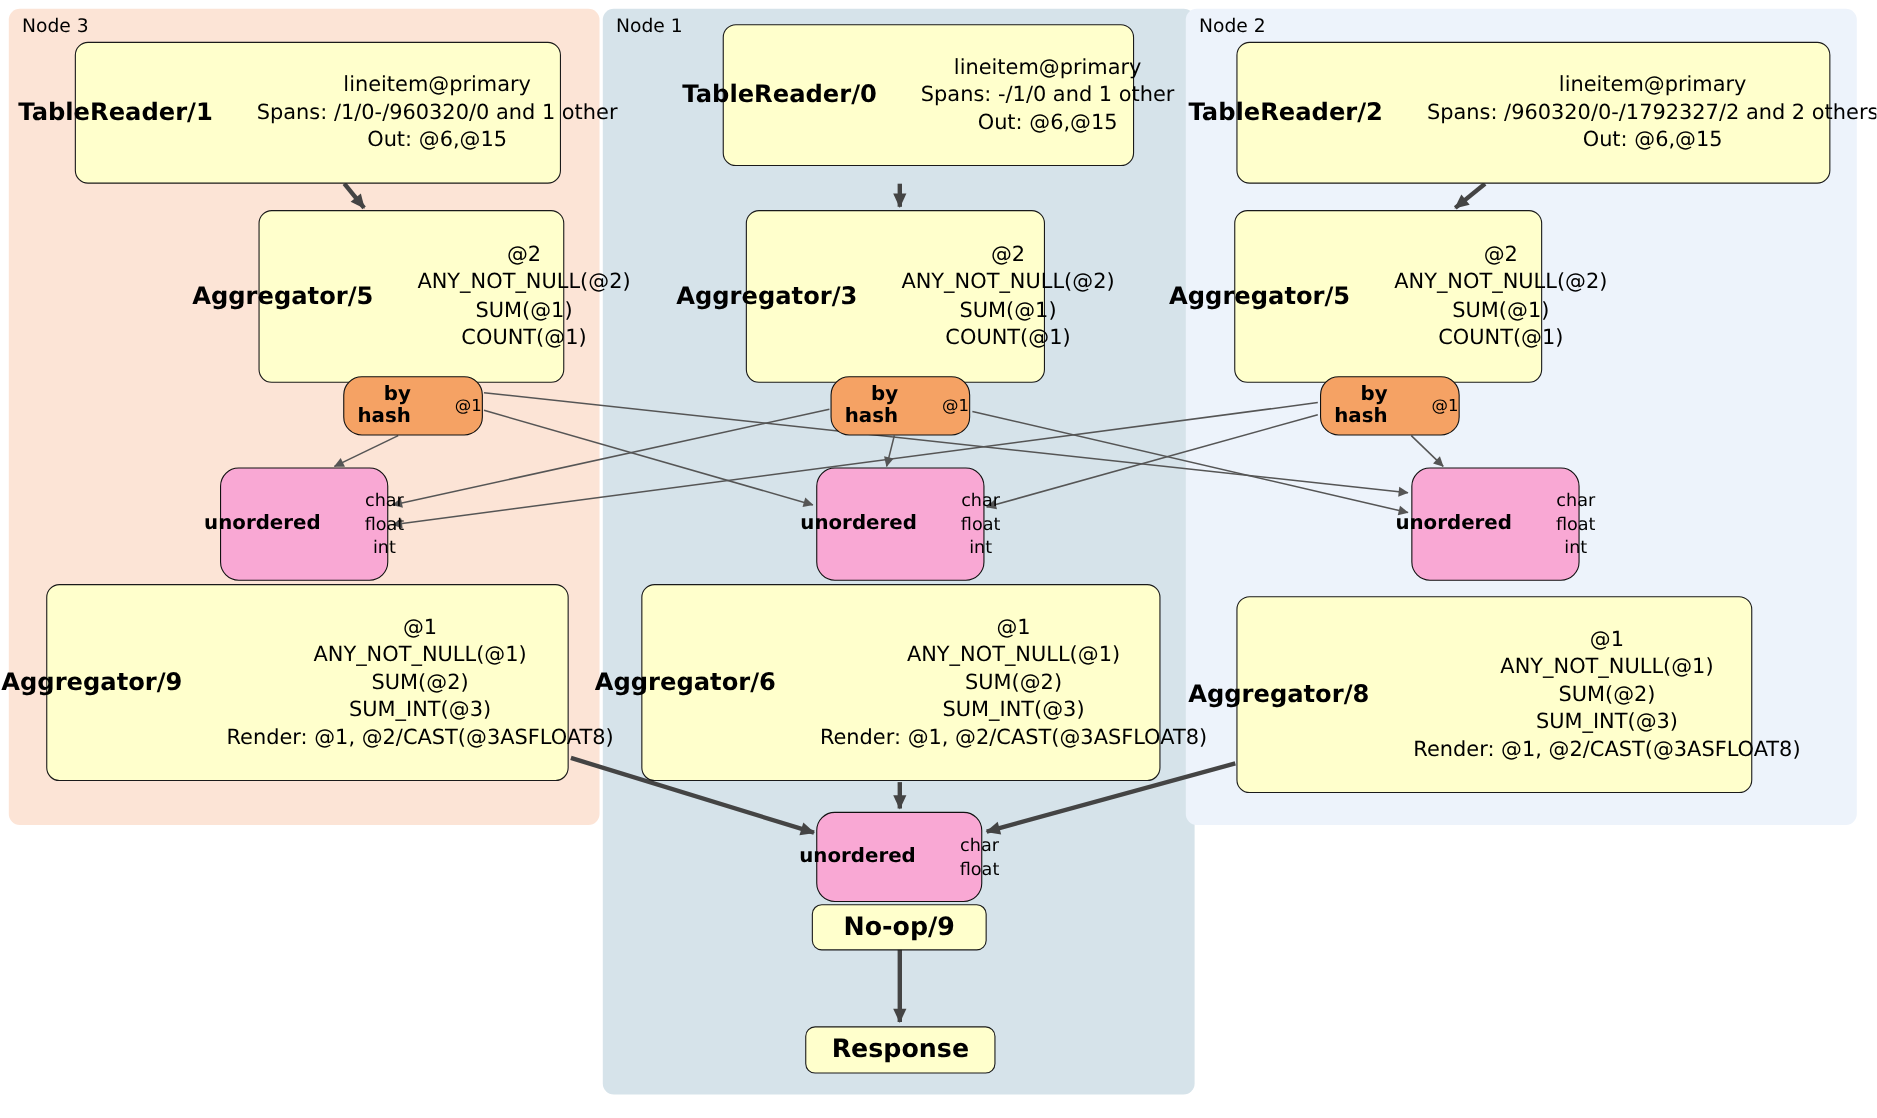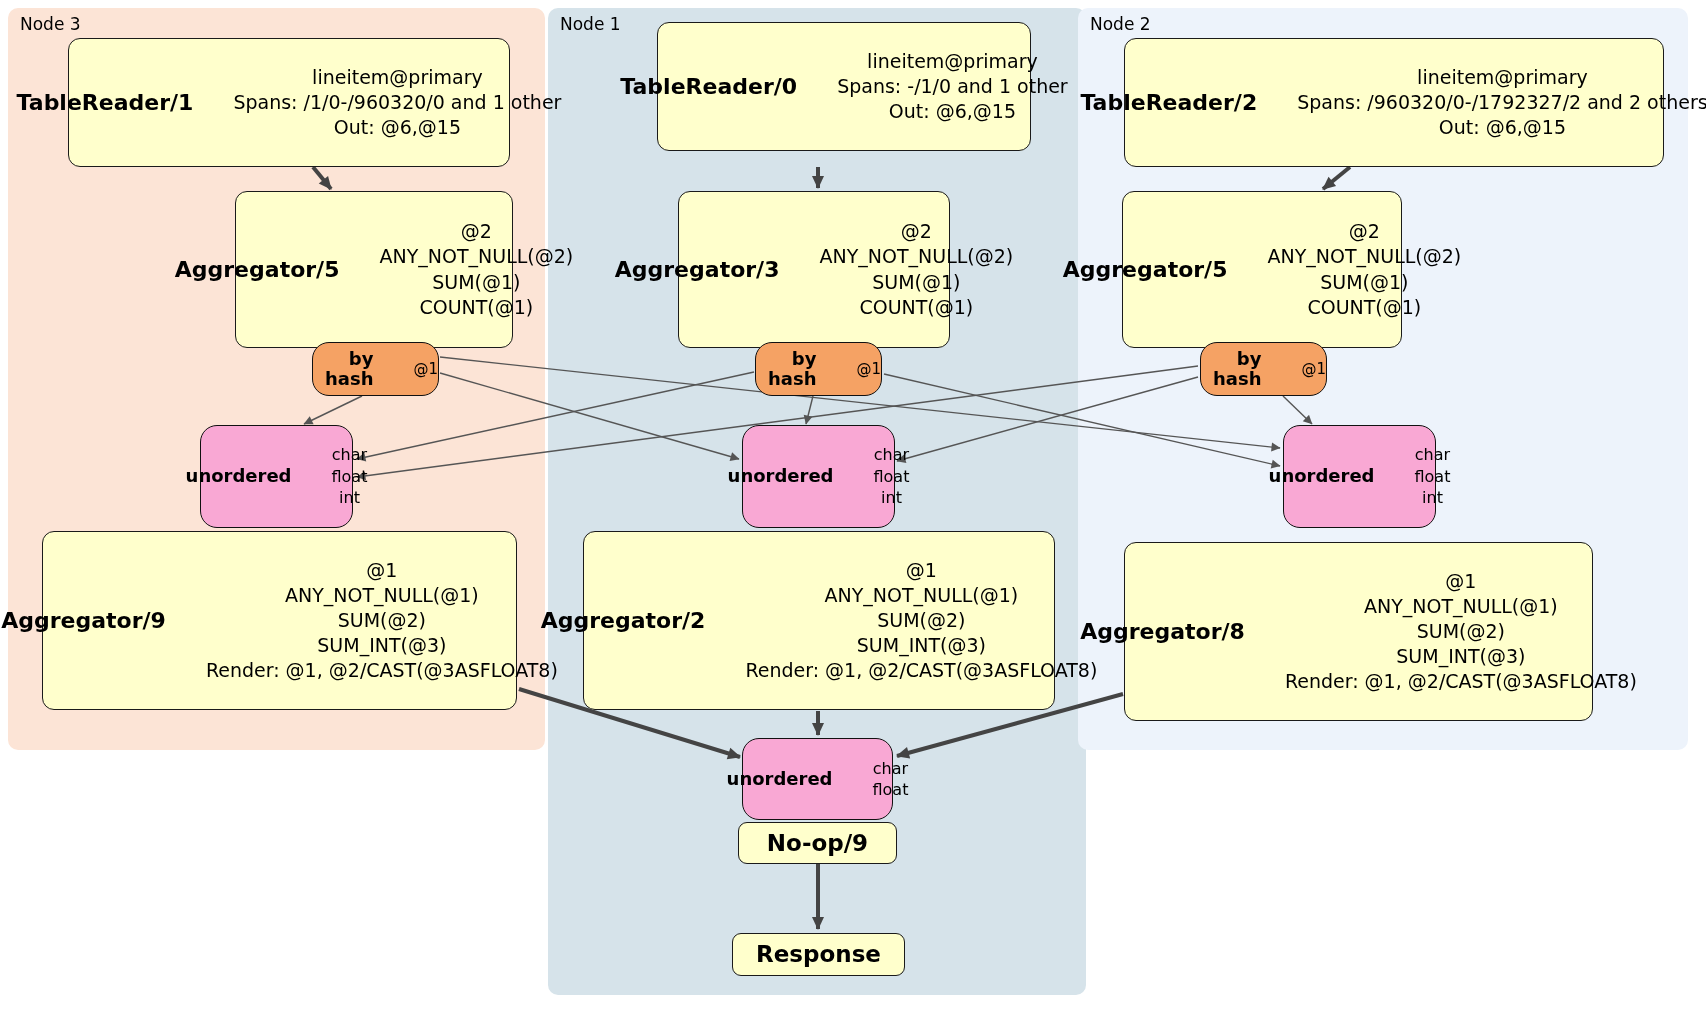--- a/index.html
+++ b/index.html
@@ -175,21 +175,21 @@
       <div class="ptitle">Aggregator/9</div>
       <div class="plines">
           <div class="line">@1</div>
           <div class="line">ANY_NOT_NULL(@1)</div>
           <div class="line">SUM(@2)</div>
           <div class="line">SUM_INT(@3)</div>
           <div class="line">Render: @1, @2/CAST(@3ASFLOAT8)</div>
         </div>
     </div>
     <div class="box proc" style="left:583px;top:531px;width:472px;height:179px">
-      <div class="ptitle">Aggregator/2</div>
+      <div class="ptitle">Aggregator/6</div>
       <div class="plines">
           <div class="line">@1</div>
           <div class="line">ANY_NOT_NULL(@1)</div>
           <div class="line">SUM(@2)</div>
           <div class="line">SUM_INT(@3)</div>
           <div class="line">Render: @1, @2/CAST(@3ASFLOAT8)</div>
         </div>
     </div>
     <div class="box proc" style="left:1124px;top:542px;width:469px;height:179px">
       <div class="ptitle">Aggregator/8</div>

